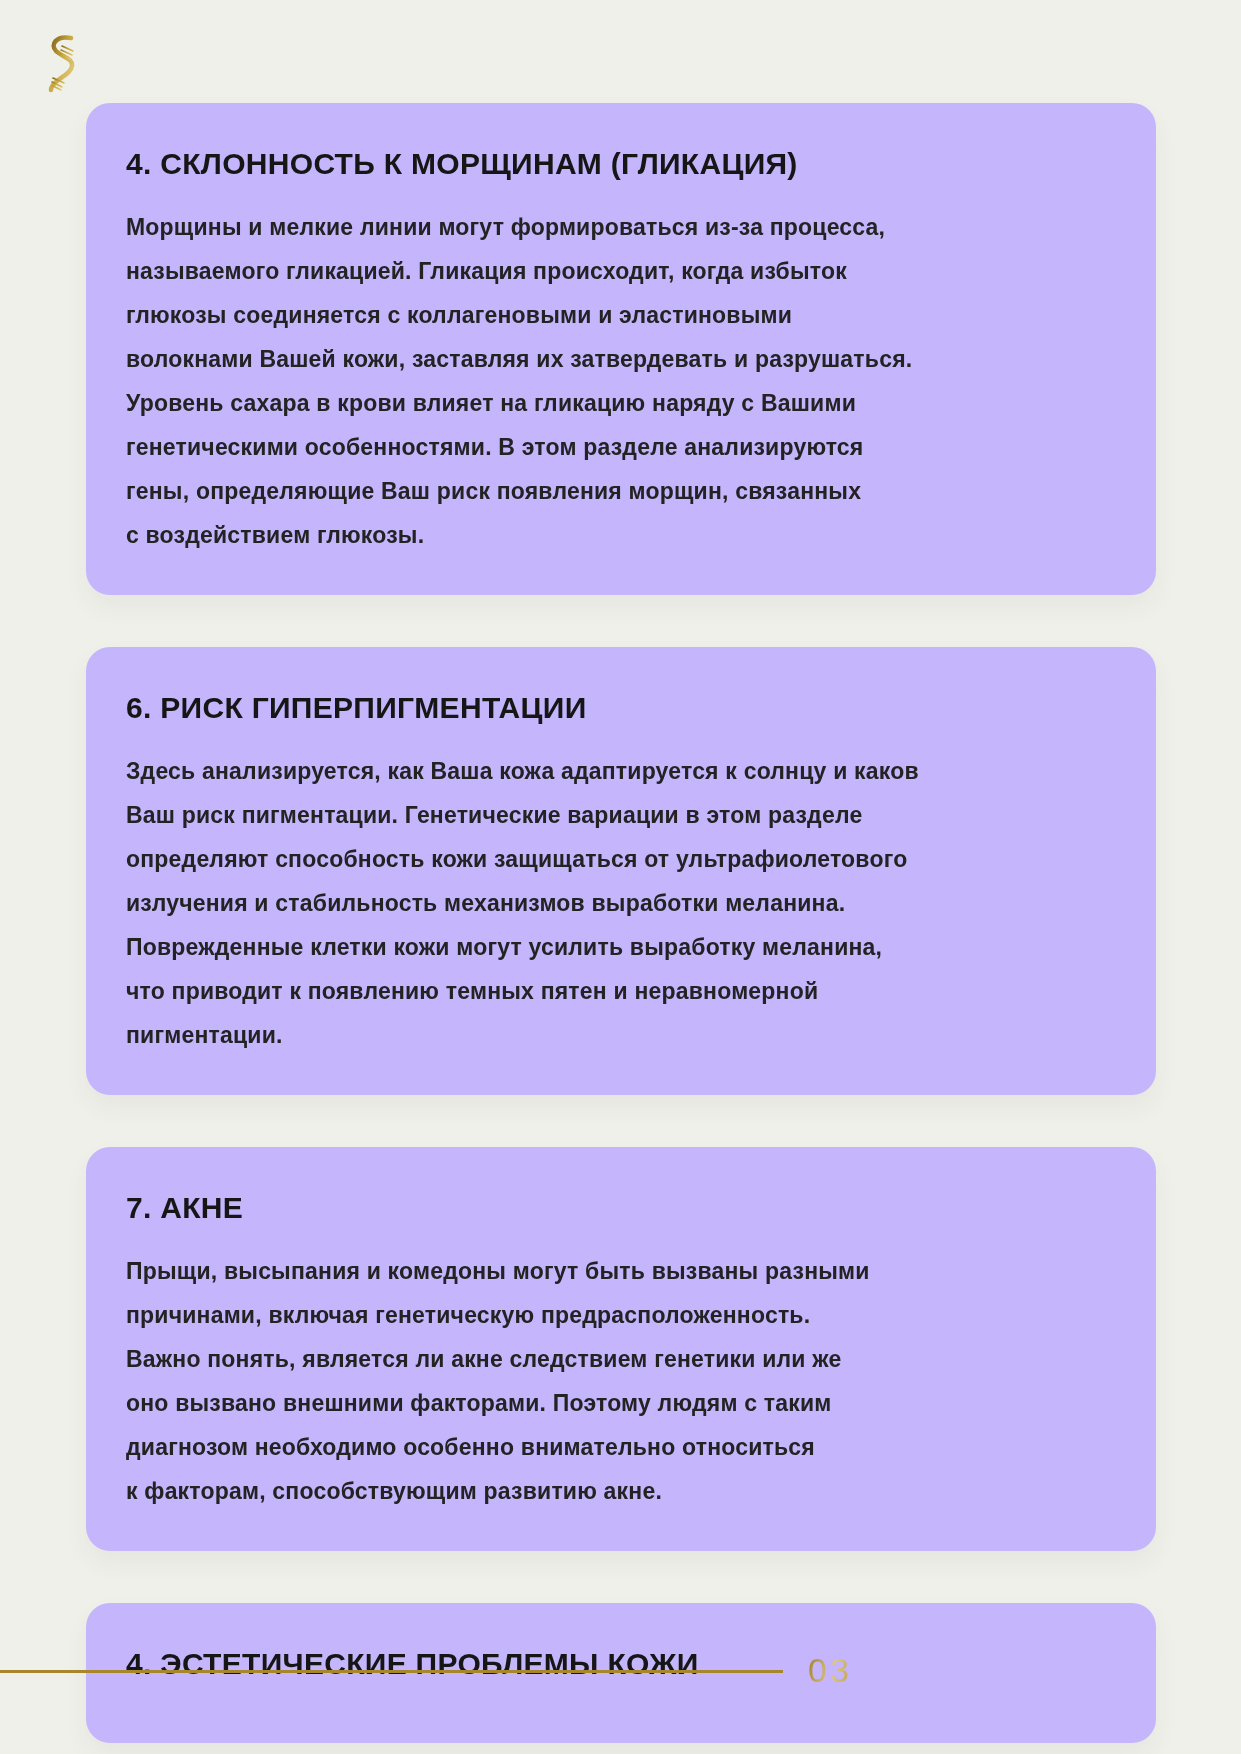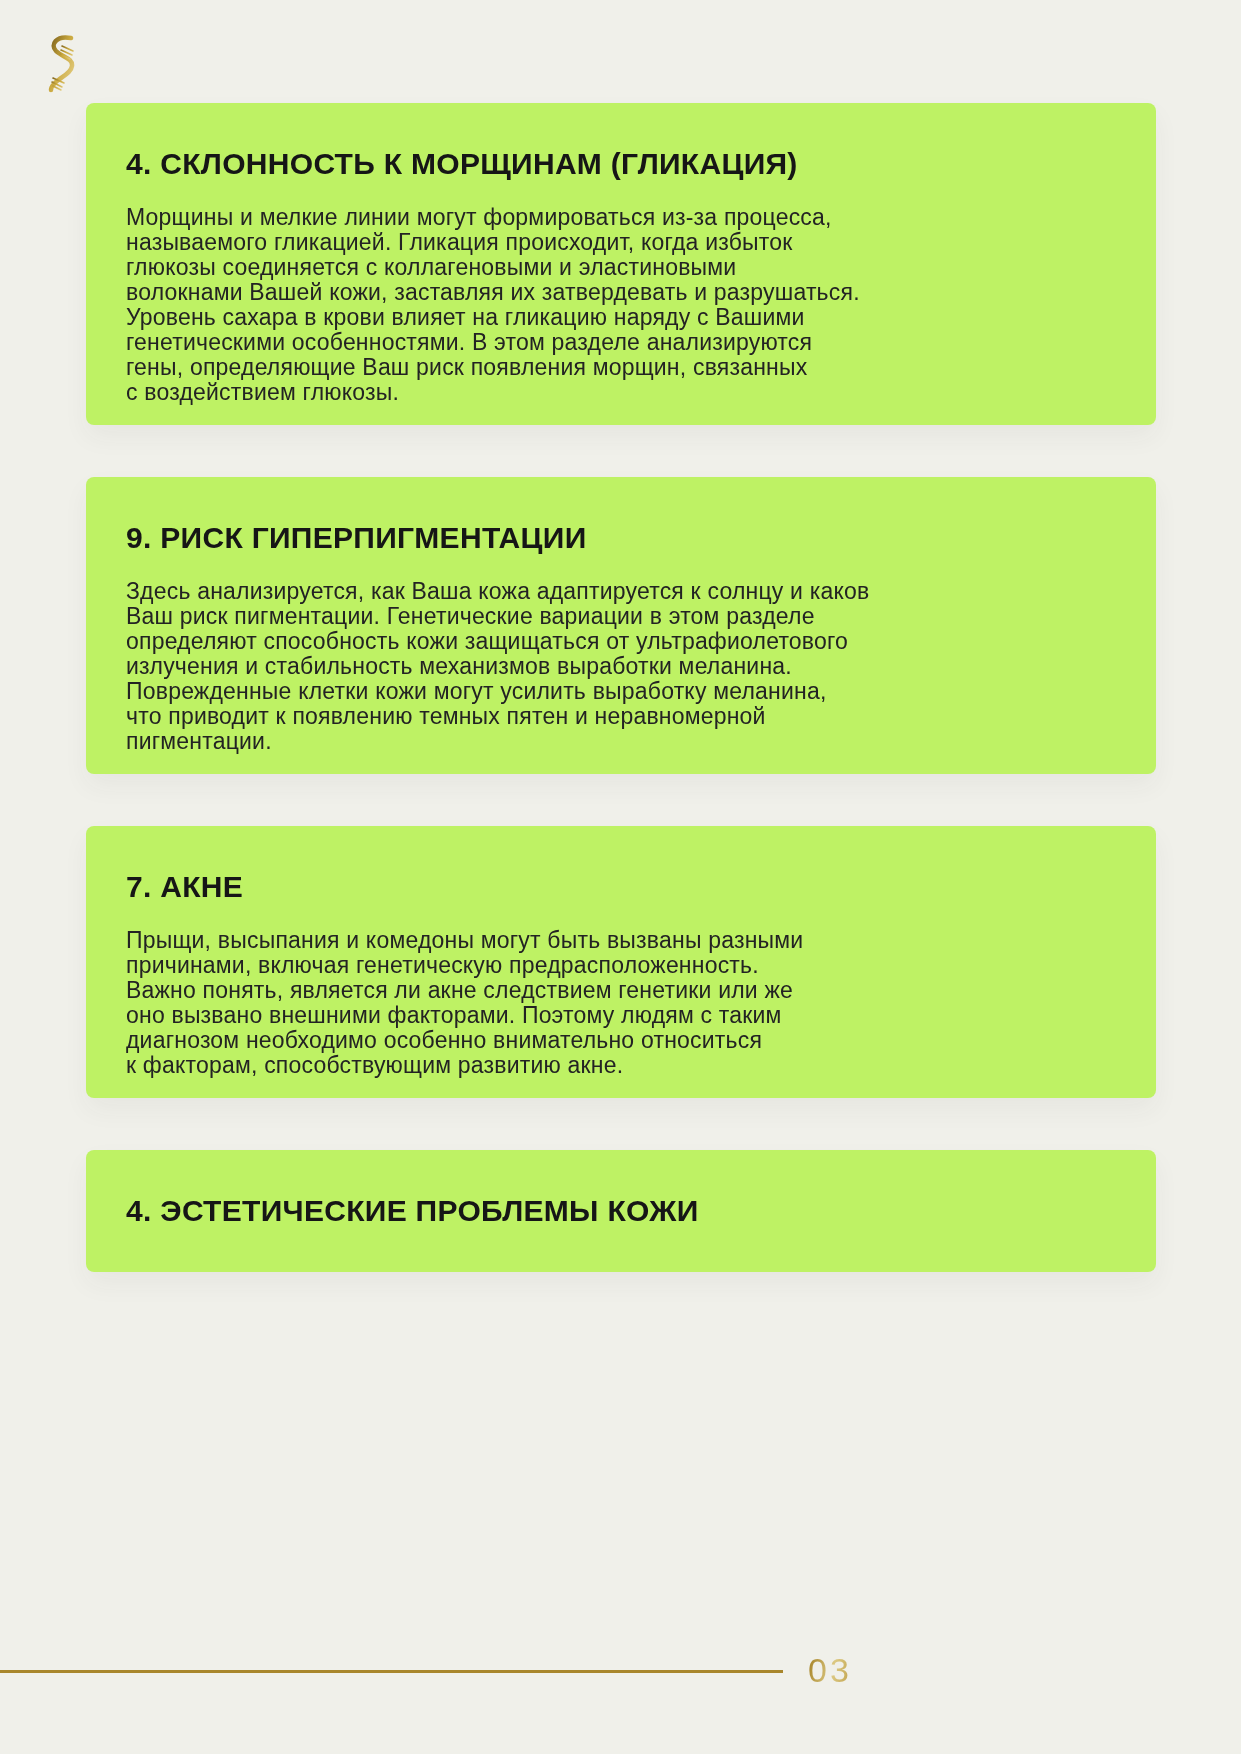--- a/index.html
+++ b/index.html
@@ -22,40 +22,40 @@
     width: 36px;
     height: 62px;
   }
   .content {
     position: absolute;
     left: 86px;
     top: 103px;
     width: 1070px;
   }
   .card {
-    background: #bef264;
-    border-radius: 8px;
-    padding: 42px 40px 20px 40px;
+    background: #c4b5fd;
+    border-radius: 24px;
+    padding: 42px 40px 38px 40px;
     margin-bottom: 52px;
     box-shadow: 0 12px 26px rgba(60, 60, 50, 0.05);
     box-sizing: border-box;
   }
   .card h2 {
     margin: 0 0 22px 0;
     font-size: 30px;
     line-height: 38px;
     font-weight: 700;
     letter-spacing: 0.3px;
     color: #161616;
   }
   .card p {
     margin: 0;
     font-size: 23px;
-    line-height: 25px;
-    font-weight: 400;
+    line-height: 44px;
+    font-weight: 700;
     letter-spacing: 0.2px;
     color: #232323;
     white-space: pre-line;
   }
   .footer-rule {
     position: absolute;
     left: 0;
     top: 1670px;
     width: 783px;
     height: 3px;
@@ -107,21 +107,21 @@
 называемого гликацией. Гликация происходит, когда избыток
 глюкозы соединяется с коллагеновыми и эластиновыми
 волокнами Вашей кожи, заставляя их затвердевать и разрушаться.
 Уровень сахара в крови влияет на гликацию наряду с Вашими
 генетическими особенностями. В этом разделе анализируются
 гены, определяющие Ваш риск появления морщин, связанных
 с воздействием глюкозы.</p>
     </section>
 
     <section class="card">
-      <h2>9. РИСК ГИПЕРПИГМЕНТАЦИИ</h2>
+      <h2>6. РИСК ГИПЕРПИГМЕНТАЦИИ</h2>
       <p>Здесь анализируется, как Ваша кожа адаптируется к солнцу и каков
 Ваш риск пигментации. Генетические вариации в этом разделе
 определяют способность кожи защищаться от ультрафиолетового
 излучения и стабильность механизмов выработки меланина.
 Поврежденные клетки кожи могут усилить выработку меланина,
 что приводит к появлению темных пятен и неравномерной
 пигментации.</p>
     </section>
 
     <section class="card">

